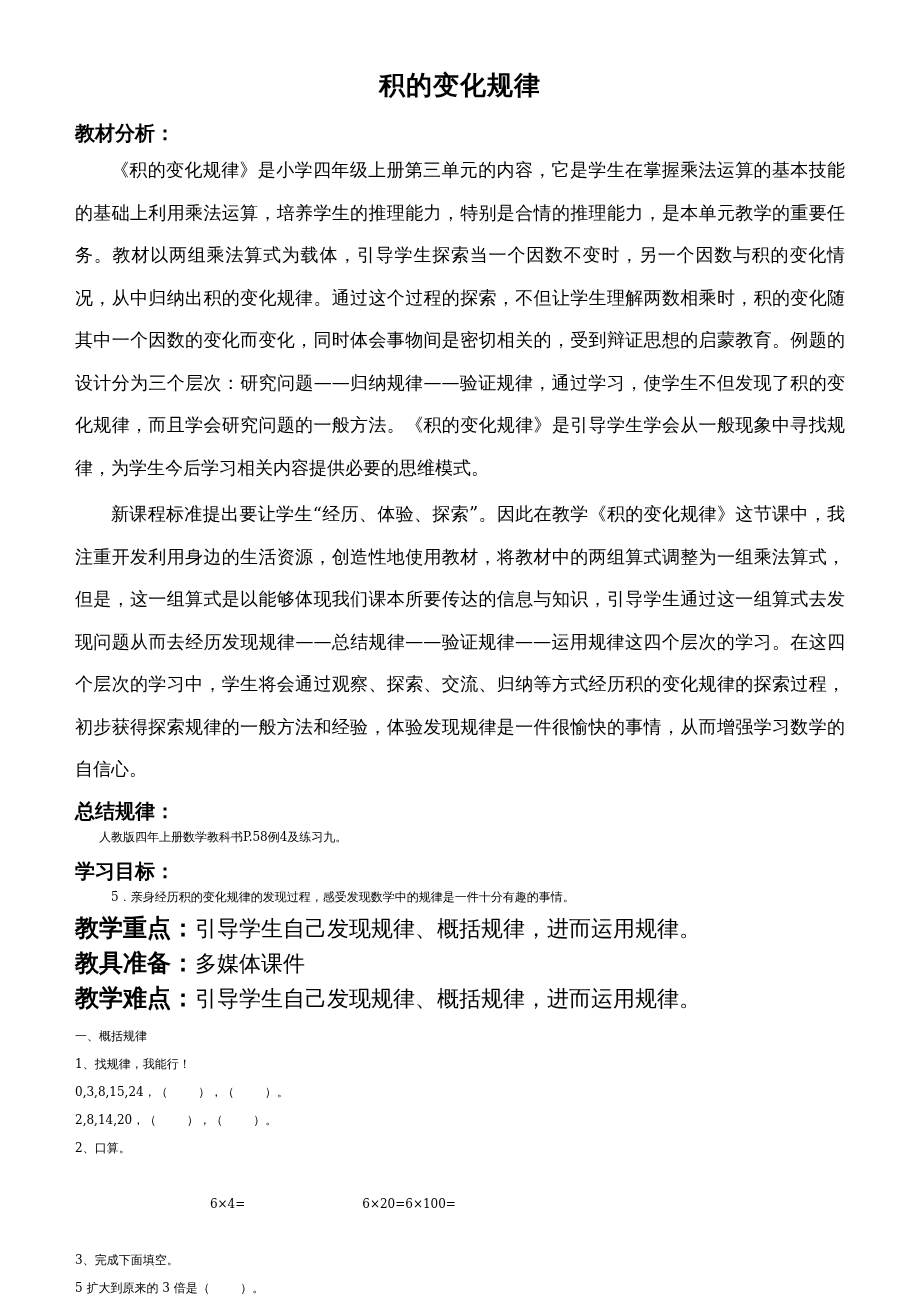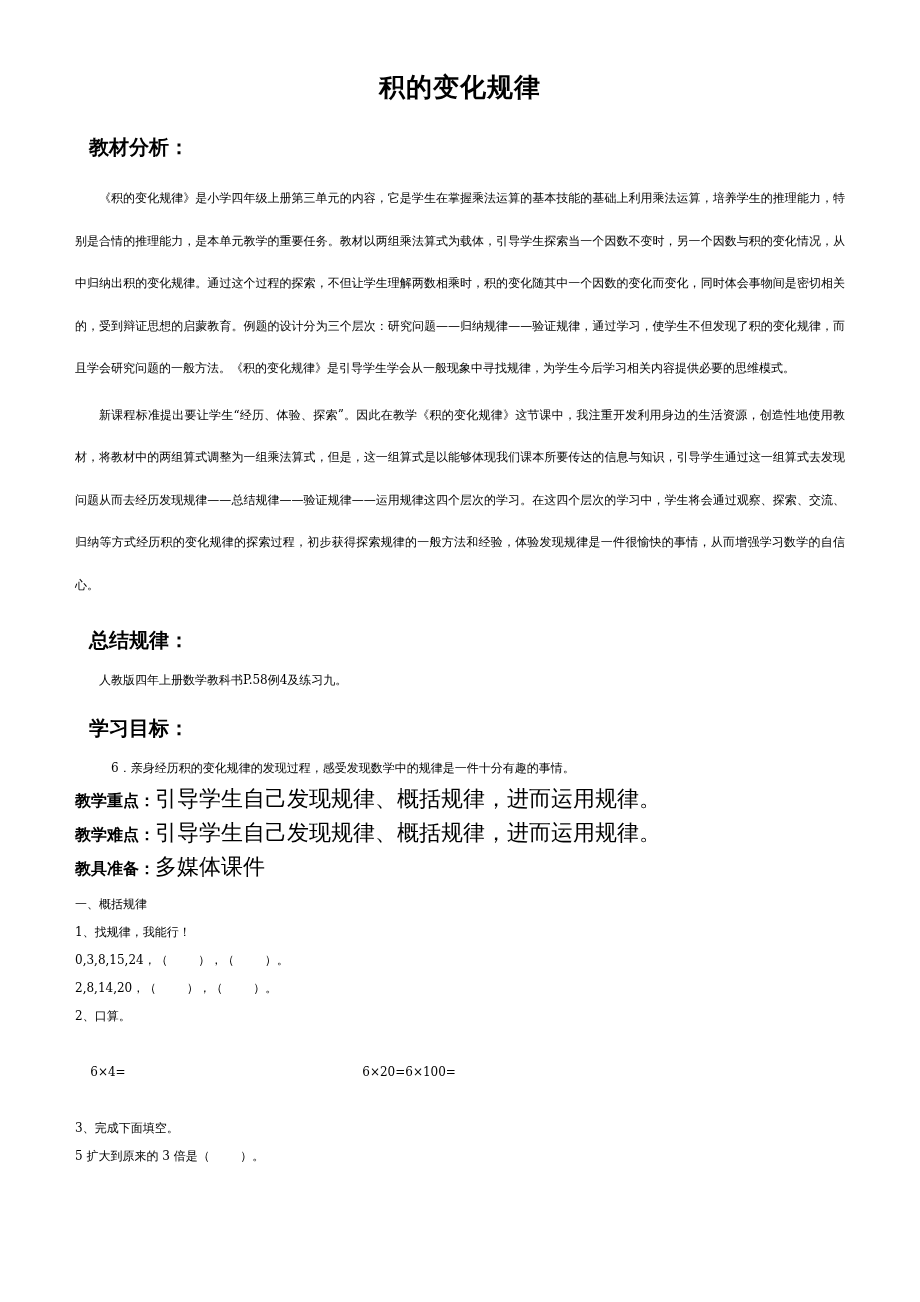--- a/index.html
+++ b/index.html
@@ -26,59 +26,59 @@
 
   
   .doc-title {
     text-align: center;
     font-size: 26px;
     font-weight: bold;
     letter-spacing: 1px;
     margin: 0;
     padding-top: 72px;
     line-height: 1.2;
-    font-family: Liberation Sans, sans-serif;
+    font-family: Liberation Mono, monospace;
   }
 
   
   .sec-head {
     font-size: 20px;
     font-weight: bold;
     line-height: 1.0;
-    margin: 14px;
+    margin: 0;
     padding-top: 20px;
     padding-bottom: 2px;
     font-family: "DejaVu Serif", "Liberation Serif", serif;
   }
   .sec-head.tight { padding-top: 10px; }
 
   
   .para {
-    font-size: 12px;
+    font-size: 18px;
     line-height: 42.5px;
     text-align: justify;
     text-justify: inter-ideograph;
     text-indent: 2em;
     margin: 0;
     padding-top: 4px;
   }
 
   
   .line {
     font-size: 12px;
     line-height: 28px;
     margin: 0;
     white-space: pre-wrap;
   }
   .line.indent { text-indent: 2em; }
   .line.indent3 { text-indent: 3em; }
 
   .inline-head {
     font-weight: bold;
-    font-size: 16px;
+    font-size: 24px;
   }
   .inline-body {
     font-size: 22px;
   }
   .row-head {
     margin: 0;
     line-height: 30px;
     padding-top: 2px;
   }
 
@@ -95,43 +95,43 @@
 
   <h2 class="sec-head">教材分析：</h2>
   <p class="para">《积的变化规律》是小学四年级上册第三单元的内容，它是学生在掌握乘法运算的基本技能的基础上利用乘法运算，培养学生的推理能力，特别是合情的推理能力，是本单元教学的重要任务。教材以两组乘法算式为载体，引导学生探索当一个因数不变时，另一个因数与积的变化情况，从中归纳出积的变化规律。通过这个过程的探索，不但让学生理解两数相乘时，积的变化随其中一个因数的变化而变化，同时体会事物间是密切相关的，受到辩证思想的启蒙教育。例题的设计分为三个层次：研究问题——归纳规律——验证规律，通过学习，使学生不但发现了积的变化规律，而且学会研究问题的一般方法。《积的变化规律》是引导学生学会从一般现象中寻找规律，为学生今后学习相关内容提供必要的思维模式。</p>
 
   <p class="para">新课程标准提出要让学生“经历、体验、探索”。因此在教学《积的变化规律》这节课中，我注重开发利用身边的生活资源，创造性地使用教材，将教材中的两组算式调整为一组乘法算式，但是，这一组算式是以能够体现我们课本所要传达的信息与知识，引导学生通过这一组算式去发现问题从而去经历发现规律——总结规律——验证规律——运用规律这四个层次的学习。在这四个层次的学习中，学生将会通过观察、探索、交流、归纳等方式经历积的变化规律的探索过程，初步获得探索规律的一般方法和经验，体验发现规律是一件很愉快的事情，从而增强学习数学的自信心。</p>
 
   <h2 class="sec-head tight">总结规律：</h2>
   <p class="line indent">人教版四年上册数学教科书P.58例4及练习九。</p>
 
   <h2 class="sec-head tight">学习目标：</h2>
-  <p class="line indent3">6．亲身经历积的变化规律的发现过程，感受发现数学中的规律是一件十分有趣的事情。</p>
+  <p class="line indent3">5．亲身经历积的变化规律的发现过程，感受发现数学中的规律是一件十分有趣的事情。</p>
 
   <p class="row-head">
     <span class="inline-head">教学重点：</span><span class="inline-body">引导学生自己发现规律、概括规律，进而运用规律。</span>
   </p>
 
   <p class="row-head">
-    <span class="inline-head">教学难点：</span><span class="inline-body">引导学生自己发现规律、概括规律，进而运用规律。</span>
+    <span class="inline-head">教具准备：</span><span class="inline-body">多媒体课件</span>
   </p>
 
   <p class="row-head">
-    <span class="inline-head">教具准备：</span><span class="inline-body">多媒体课件</span>
+    <span class="inline-head">教学难点：</span><span class="inline-body">引导学生自己发现规律、概括规律，进而运用规律。</span>
   </p>
 
   <div class="spacer-6"></div>
 
   <p class="line">一、概括规律</p>
 
   <p class="line">1、找规律，我能行！</p>
   <p class="line blanks">0,3,8,15,24，（        ），（        ）。</p>
   <p class="line blanks">2,8,14,20，（        ），（        ）。</p>
 
   <p class="line">2、口算。</p>
   <p class="line">
-    <span style="display:inline-block;width:155px;">6×4=</span><span style="display:inline-block;width:160px;text-align:right;">6×20=</span><span>6×100=</span>
+    <span style="display:inline-block;width:155px;text-align:right;">6×4=</span><span style="display:inline-block;width:160px;text-align:right;">6×20=</span><span>6×100=</span>
   </p>
 
   <p class="line">3、完成下面填空。</p>
   <p class="line blanks">5 扩大到原来的 3 倍是（        ）。</p>
 
 </div>
 
 </body></html>

